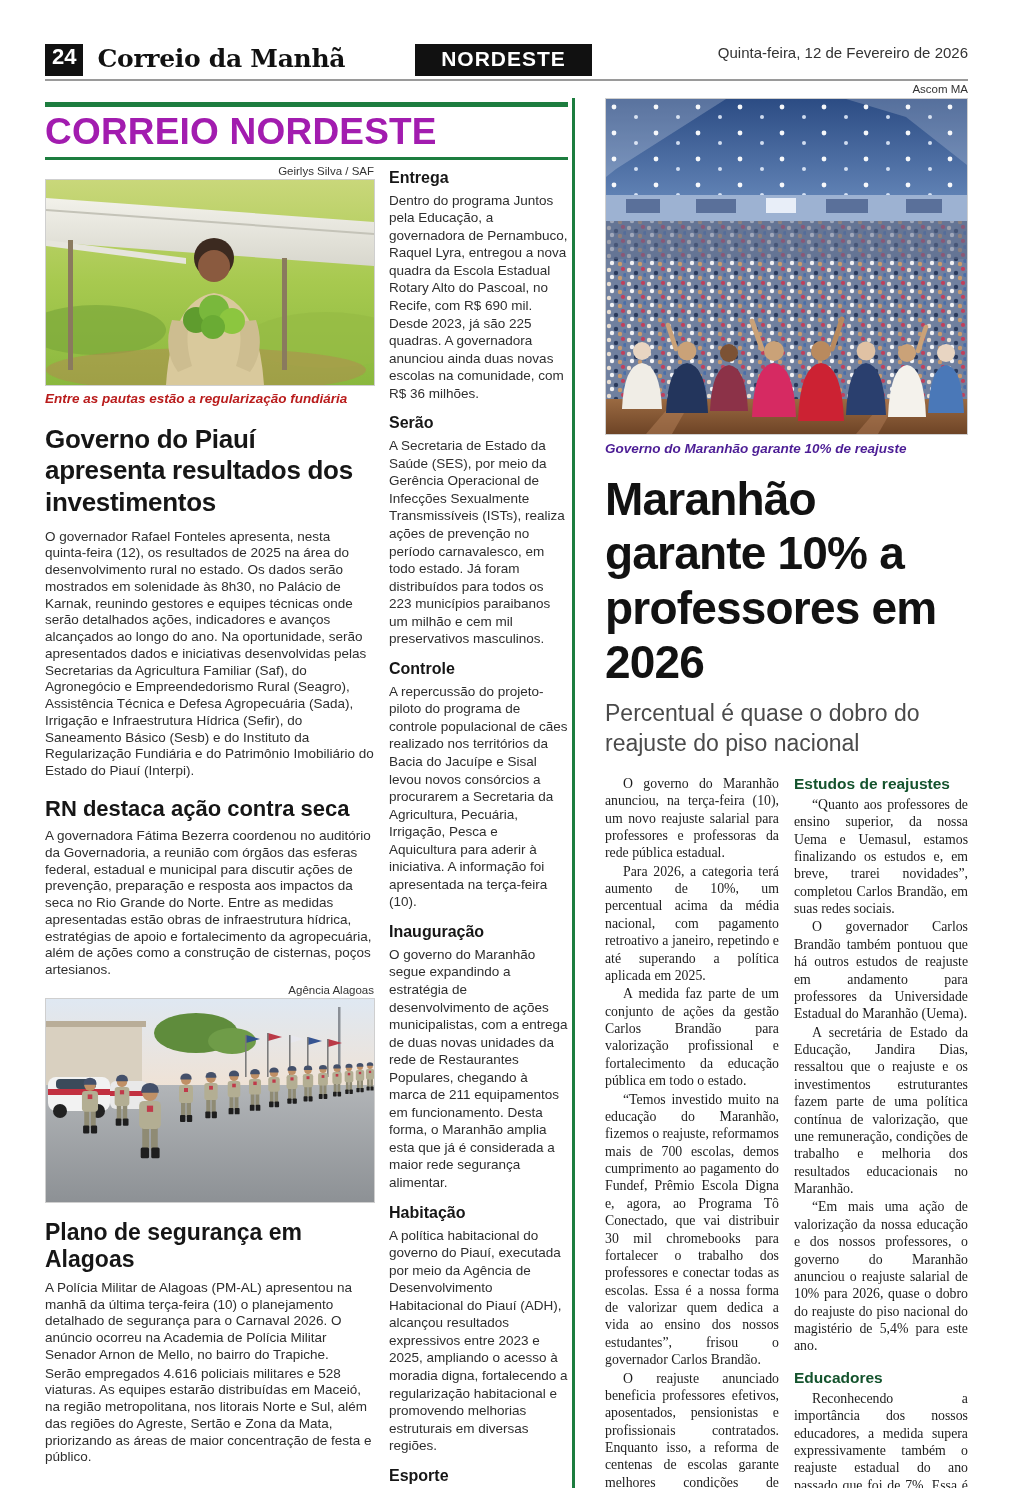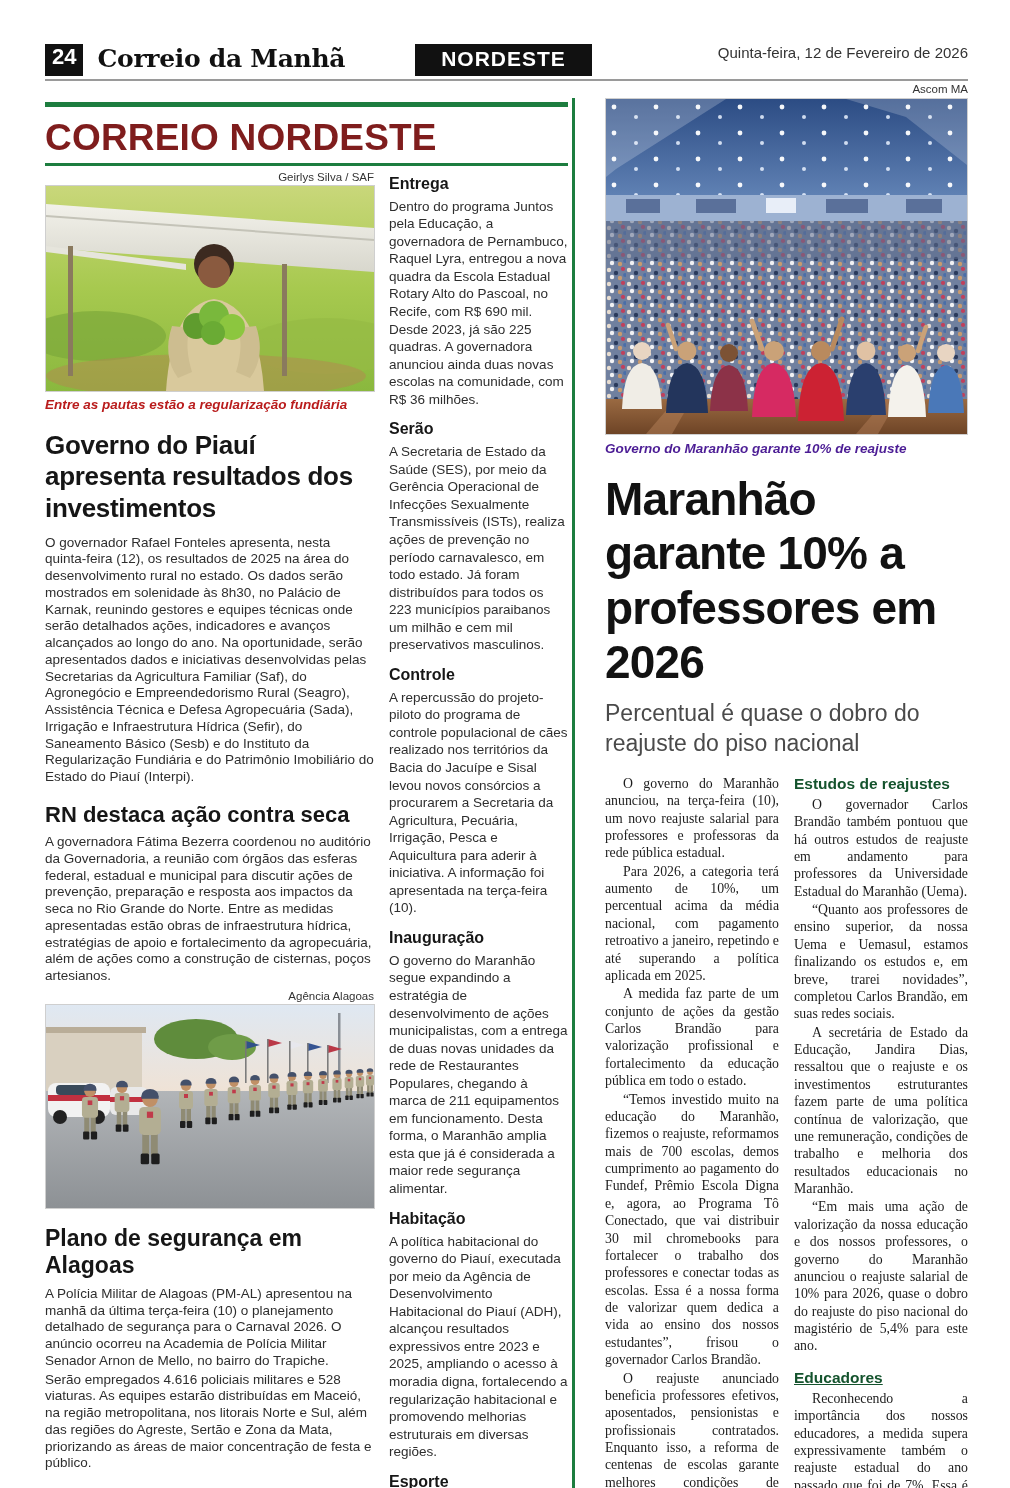--- a/index.html
+++ b/index.html
@@ -29,22 +29,22 @@
   
   .main-row { display:flex; align-items:stretch; }
   .left-zone { width:523px; display:flex; flex-direction:column; }
   .green-vrule { width:3px; background:#1d7d3f; margin:17px 0 6px 4px; }
   .right-zone { width:363px; margin-left:30px; display:flex; flex-direction:column; }
 
   
   .kicker-block { margin-top:21px; }
   .kicker-rule-top { border-top:5px solid #1d7d3f; }
   .kicker {
-    font-size:37px; font-weight:800; letter-spacing:0.2px; color:#7f1d1d;
-    padding:11px 0 4px; line-height:1.1;
+    font-size:37px; font-weight:800; letter-spacing:0.2px; color:#a21caf;
+    padding:5px 0 4px; line-height:1.1;
   }
   .kicker-rule-bottom { border-top:3px solid #1d7d3f; }
 
   .left-cols { display:flex; margin-top:2px; }
   .col-a { width:330px; }
   .col-b { width:179px; margin-left:14px; }
 
   .photo-credit { font-size:11.5px; color:#333; text-align:right; padding:3px 1px 2px; }
   .photo-frame { width:100%; border:1px solid #cfcfcf; overflow:hidden; line-height:0; background:#dde; }
   .photo-caption {
@@ -328,23 +328,23 @@
       <div class="rz-body">
         <div class="rz-col">
           <p>O governo do Maranhão anunciou, na terça-feira (10), um novo reajuste salarial para professores e professoras da rede pública estadual.</p>
           <p>Para 2026, a categoria terá aumento de 10%, um percentual acima da média nacional, com pagamento retroativo a janeiro, repetindo e até superando a política aplicada em 2025.</p>
           <p>A medida faz parte de um conjunto de ações da gestão Carlos Brandão para valorização profissional e fortalecimento da educação pública em todo o estado.</p>
           <p>“Temos investido muito na educação do Maranhão, fizemos o reajuste, reformamos mais de 700 escolas, demos cumprimento ao pagamento do Fundef, Prêmio Escola Digna e, agora, ao Programa Tô Conectado, que vai distribuir 30 mil chromebooks para fortalecer o trabalho dos professores e conectar todas as escolas. Essa é a nossa forma de valorizar quem dedica a vida ao ensino dos nossos estudantes”, frisou o governador Carlos Brandão.</p>
           <p>O reajuste anunciado beneficia professores efetivos, aposentados, pensionistas e profissionais contratados. Enquanto isso, a reforma de centenas de escolas garante melhores condições de infraestrutura, ambientes mais adequados para o ensino e mais dignidade não só para os profissionais, como para os estudantes, ampliando os investimentos na área.</p>
         </div>
         <div class="rz-col">
           <h4 class="rz-subhead first-block">Estudos de reajustes</h4>
+          <p>“Quanto aos professores de ensino superior, da nossa Uema e Uemasul, estamos finalizando os estudos e, em breve, trarei novidades”, completou Carlos Brandão, em suas redes sociais.</p>
           <p>O governador Carlos Brandão também pontuou que há outros estudos de reajuste em andamento para professores da Universidade Estadual do Maranhão (Uema).</p>
-          <p>“Quanto aos professores de ensino superior, da nossa Uema e Uemasul, estamos finalizando os estudos e, em breve, trarei novidades”, completou Carlos Brandão, em suas redes sociais.</p>
           <p>A secretária de Estado da Educação, Jandira Dias, ressaltou que o reajuste e os investimentos estruturantes fazem parte de uma política contínua de valorização, que une remuneração, condições de trabalho e melhoria dos resultados educacionais no Maranhão.</p>
           <p>“Em mais uma ação de valorização da nossa educação e dos nossos professores, o governo do Maranhão anunciou o reajuste salarial de 10% para 2026, quase o dobro do reajuste do piso nacional do magistério de 5,4% para este ano.</p>
-          <h4 class="rz-subhead" style="margin-top:14px;text-decoration:underline;">Educadores</h4>
+          <h4 class="rz-subhead" style="margin-top:14px;">Educadores</h4>
           <p>Reconhecendo a importância dos nossos educadores, a medida supera expressivamente também o reajuste estadual do ano passado que foi de 7%. Essa é mais uma conquista da categoria e um compromisso real da nossa gestão em continuar ampliando e investindo em quem constrói todos os dias o futuro do nosso estado”, destacou Jandira Dias.</p>
         </div>
       </div>
     </div>
   </div>
 </div>
 
 </body></html>

